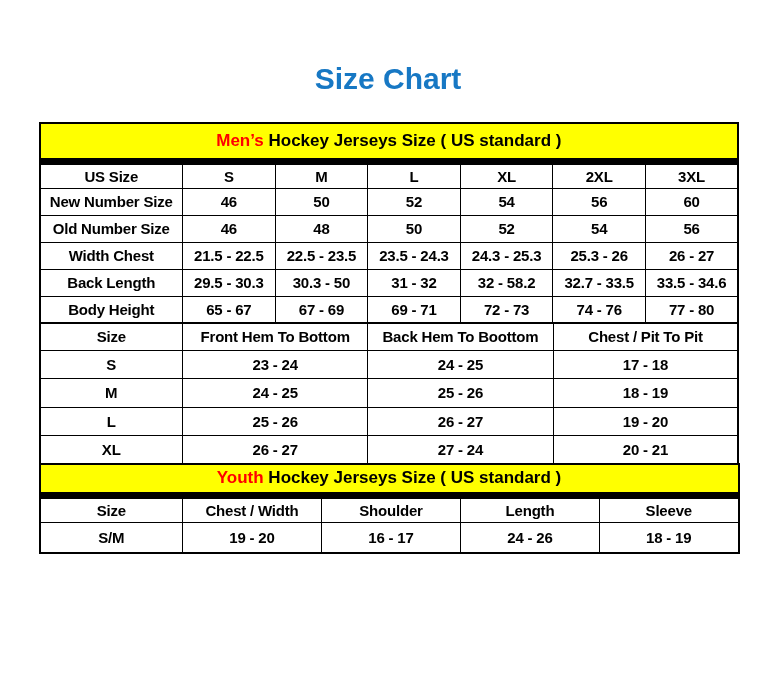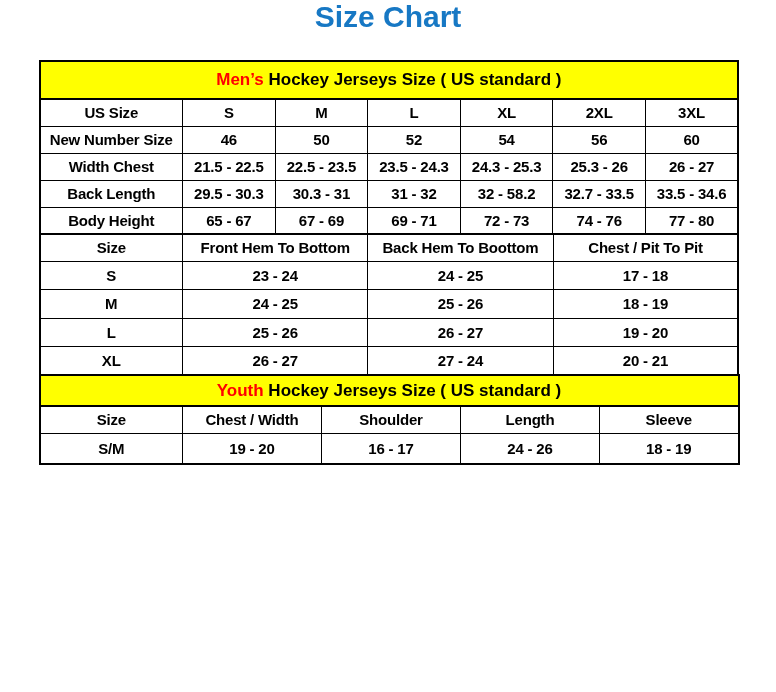--- a/index.html
+++ b/index.html
@@ -6,20 +6,21 @@
   html, body {
     margin: 0; padding: 0;
     width: 776px; height: 692px;
     background: #ffffff;
     font-family: "Liberation Sans", sans-serif;
     color: #000;
     overflow: hidden;
   }
   .page-title {
     margin: 0;
+    padding-top: 62px;
     text-align: center;
     color: #1778c4;
     font-size: 30px;
     font-weight: bold;
     letter-spacing: 0px;
     line-height: 34px;
   }
   .chart-wrap {
     width: 699px;
     margin: 26px auto 0 auto;
@@ -38,21 +39,21 @@
     font-weight: bold;
     font-size: 15px;
     padding: 0 2px;
     white-space: nowrap;
     letter-spacing: -0.2px;
   }
   tr.banner-row th {
     background: #ffff00;
     height: 38px;
     font-size: 17px;
-    border-bottom: 2px solid #000000;
+    border-bottom: 7px solid #000000;
     letter-spacing: 0;
   }
   .youth-table tr.banner-row th { height: 31px; }
   tr.col-header-row th { height: 27px; }
   .mens-table tbody td  { height: 27px; margin-top: 48px; }
   .womens-table tbody td { height: 28.5px; }
   .youth-table tbody td { height: 31px; }
   .accent-red { color: #ff0000; }
   .squiggle {
     text-decoration-style: wavy;
@@ -97,32 +98,41 @@
         <tr>
           <td>New Number Size</td>
           <td>46</td>
           <td>50</td>
           <td>52</td>
           <td>54</td>
           <td>56</td>
           <td>60</td>
         </tr>
         <tr>
+          <td>Old Number Size</td>
+          <td>46</td>
+          <td>48</td>
+          <td>50</td>
+          <td>52</td>
+          <td>54</td>
+          <td>56</td>
+        </tr>
+        <tr>
           <td>Width Chest</td>
           <td>21.5 - 22.5</td>
           <td>22.5 - 23.5</td>
           <td>23.5 - 24.3</td>
           <td>24.3 - 25.3</td>
           <td>25.3 - 26</td>
           <td>26 - 27</td>
         </tr>
         <tr>
           <td>Back Length</td>
           <td>29.5 - 30.3</td>
-          <td>30.3 - 31</td>
+          <td>30.3 - 50</td>
           <td>31 - 32</td>
           <td>32 - 58.2</td>
           <td>32.7 - 33.5</td>
           <td>33.5 - 34.6</td>
         </tr>
         <tr>
           <td>Body Height</td>
           <td>65 - 67</td>
           <td>67 - 69</td>
           <td>69 - 71</td>

